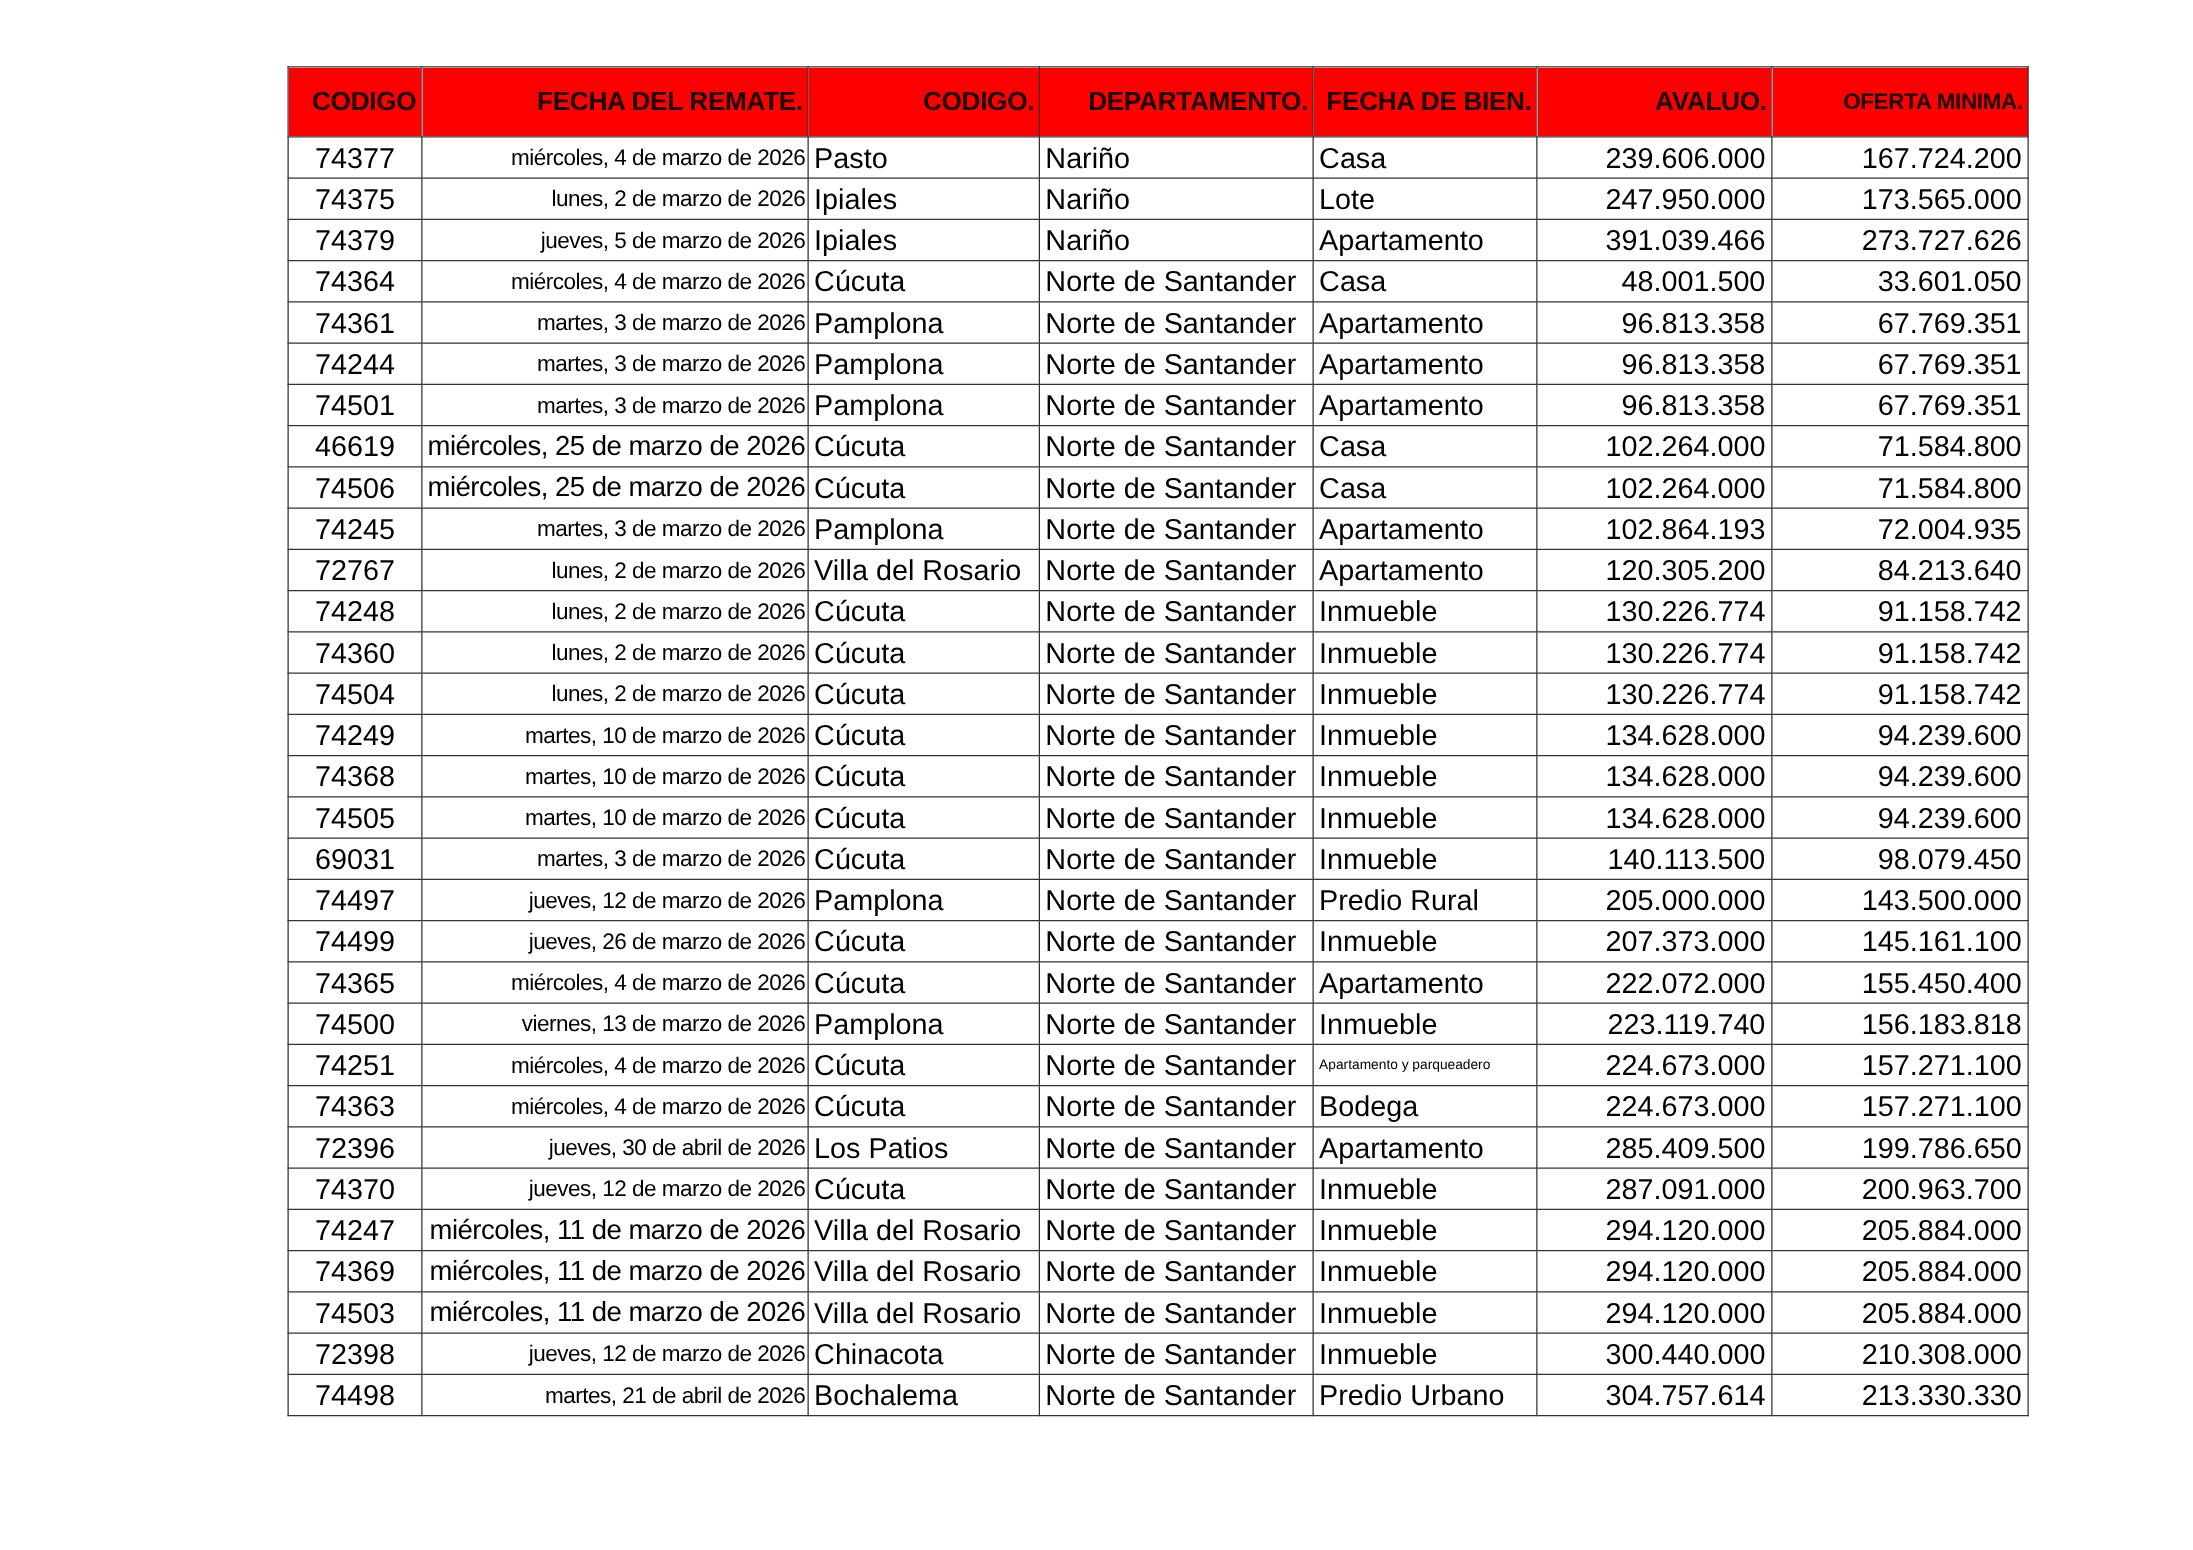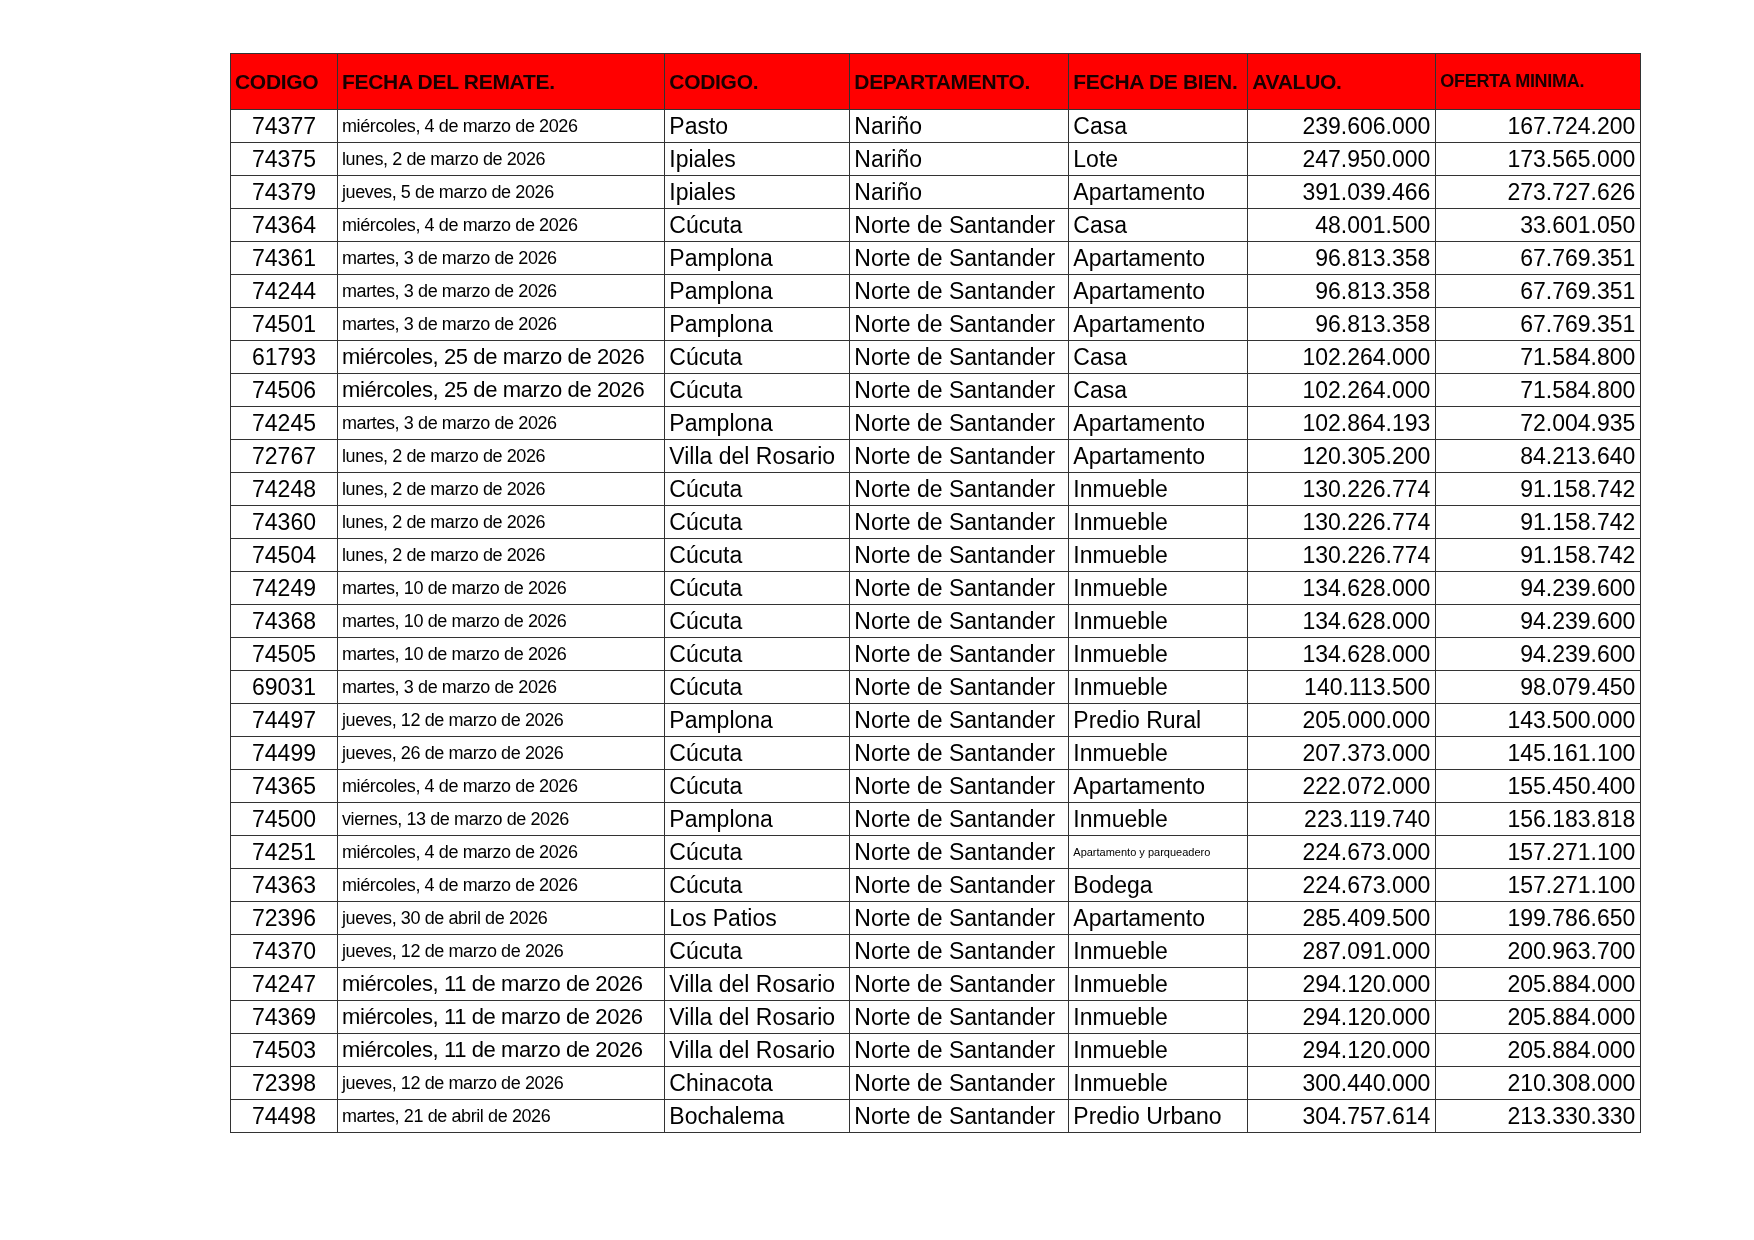--- a/index.html
+++ b/index.html
@@ -5,25 +5,25 @@
   html, body { margin: 0; padding: 0; background: #ffffff; }
   body { width: 1754px; height: 1240px; position: relative; overflow: hidden;
          font-family: "Liberation Sans", "DejaVu Sans", sans-serif; color: #000; }
   .sheet { position: absolute; left: 230px; top: 53px; }
   table { border-collapse: collapse; table-layout: fixed; }
   col.c0 { width: 107px; } col.c1 { width: 268px; } col.c2 { width: 185px; }
   col.c3 { width: 219px; } col.c4 { width: 179px; } col.c5 { width: 188px; }
   col.c6 { width: 205px; }
   th, td { border: 1.3px solid #333; padding: 0 4px; white-space: nowrap; overflow: hidden; }
   thead th { background: #ff0000; height: 55px; font-weight: bold; font-size: 21px;
-             color: #1a0000; text-align: left; letter-spacing: -0.3px; }
+             color: #1a0000; text-align: right; letter-spacing: -0.3px; }
   thead th.small { font-size: 18px; }
   tbody td { height: 32px; font-size: 23px; line-height: 32px; }
   td.code { text-align: center; }
-  td.date { text-align: left; font-size: 18px; letter-spacing: -0.4px; padding-right: 20px; }
+  td.date { text-align: right; font-size: 18px; letter-spacing: -0.4px; padding-right: 2px; }
   td.date.smaller { font-size: 22px; }
   td.num { text-align: right; padding-right: 5px; }
   td.tiny { font-size: 11px; }
 </style>
 </head>
 <body>
 
 <div class="sheet">
   <table>
     <colgroup>
@@ -104,21 +104,21 @@
         <tr>
           <td class="code">74501</td>
           <td class="date">martes, 3 de marzo de 2026</td>
           <td>Pamplona</td>
           <td>Norte de Santander</td>
           <td>Apartamento</td>
           <td class="num">96.813.358</td>
           <td class="num">67.769.351</td>
         </tr>
         <tr>
-          <td class="code">61793</td>
+          <td class="code">46619</td>
           <td class="date smaller">miércoles, 25 de marzo de 2026</td>
           <td>Cúcuta</td>
           <td>Norte de Santander</td>
           <td>Casa</td>
           <td class="num">102.264.000</td>
           <td class="num">71.584.800</td>
         </tr>
         <tr>
           <td class="code">74506</td>
           <td class="date smaller">miércoles, 25 de marzo de 2026</td>

